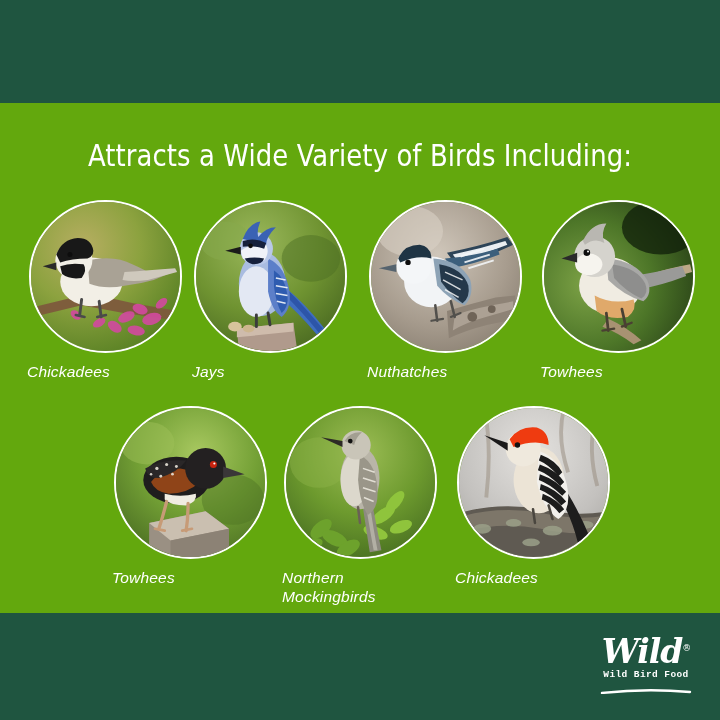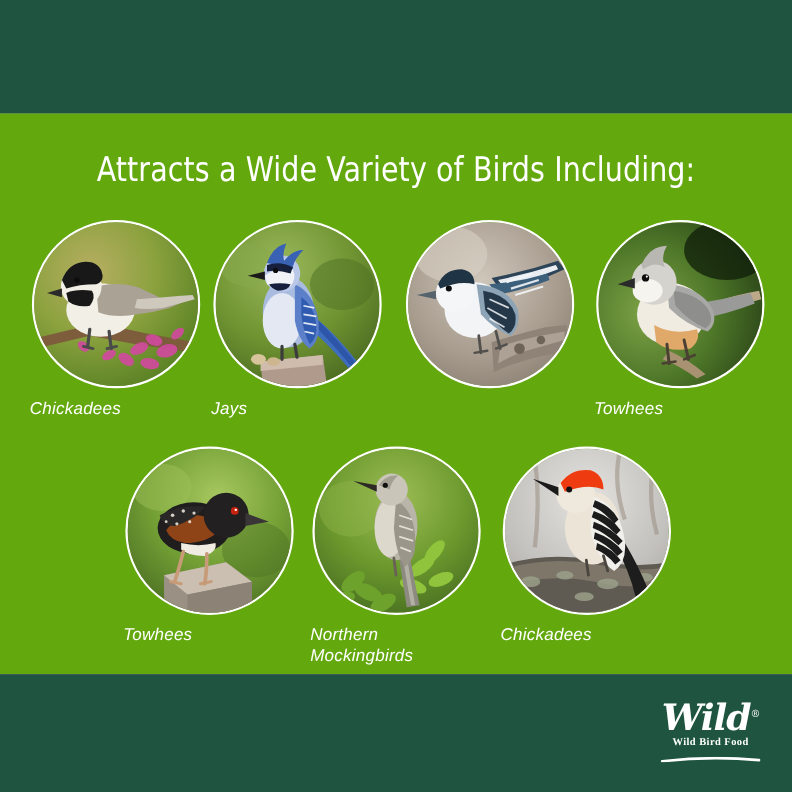--- a/index.html
+++ b/index.html
@@ -8,21 +8,21 @@
     background: #ffffff;
   }
   body {
     font-family: "Liberation Sans", sans-serif;
   }
   #poster {
     position: relative;
     width: 720px;
     height: 720px;
     overflow: hidden;
-    background: #8b5cf6;
+    background: #4d7c0f;
   }
   .band-top {
     position: absolute;
     left: 0; top: 0;
     width: 720px;
     height: 103px;
     background: #1f5540;
   }
   .band-main {
     position: absolute;
@@ -113,21 +113,21 @@
     position: relative;
     display: inline-block;
   }
   .logo-reg {
     font-size: 9px;
     vertical-align: super;
     font-style: normal;
     font-weight: 400;
   }
   .logo-sub {
-    font-family: Liberation Serif, serif;
+    font-family: Liberation Mono, monospace;
     font-size: 9.5px;
     font-weight: 700;
     letter-spacing: 0.4px;
     margin-top: 1px;
   }
   .logo-swoosh {
     width: 92px;
     height: 5px;
     margin: 2px auto 0;
   }
@@ -259,20 +259,21 @@
         </g>
 
         <circle cx="44" cy="66" r="18" fill="#f4f6f8"></circle>
         <path d="M28 58 Q34 44 50 44 Q62 46 62 58 Q48 54 30 62 Z" fill="#1f3444"></path>
         <path d="M26 64 L8 68 L26 72 Z" fill="#55636e"></path>
         <circle cx="38" cy="62" r="2.8" fill="#0d0d0d"></circle>
         <path d="M66 106 L68 122 M82 102 L86 118" stroke="#52504c" stroke-width="2.6" fill="none" stroke-linecap="round"></path>
         <path d="M62 122 L74 120 M82 118 L92 114" stroke="#52504c" stroke-width="2.2" fill="none" stroke-linecap="round"></path>
       </svg>
     </div>
+    <div class="tile-label">Nuthatches</div>
   </div>
 
   <div class="tile" id="tile-titmice">
     <div class="circle-wrap">
       <svg viewBox="0 0 153 153" xmlns="http://www.w3.org/2000/svg">
         <defs>
           <radialGradient id="tbg" cx="30%" cy="55%" r="95%">
             <stop offset="0%" stop-color="#7ea347"></stop>
             <stop offset="45%" stop-color="#4d7628"></stop>
             <stop offset="100%" stop-color="#17280f"></stop>

